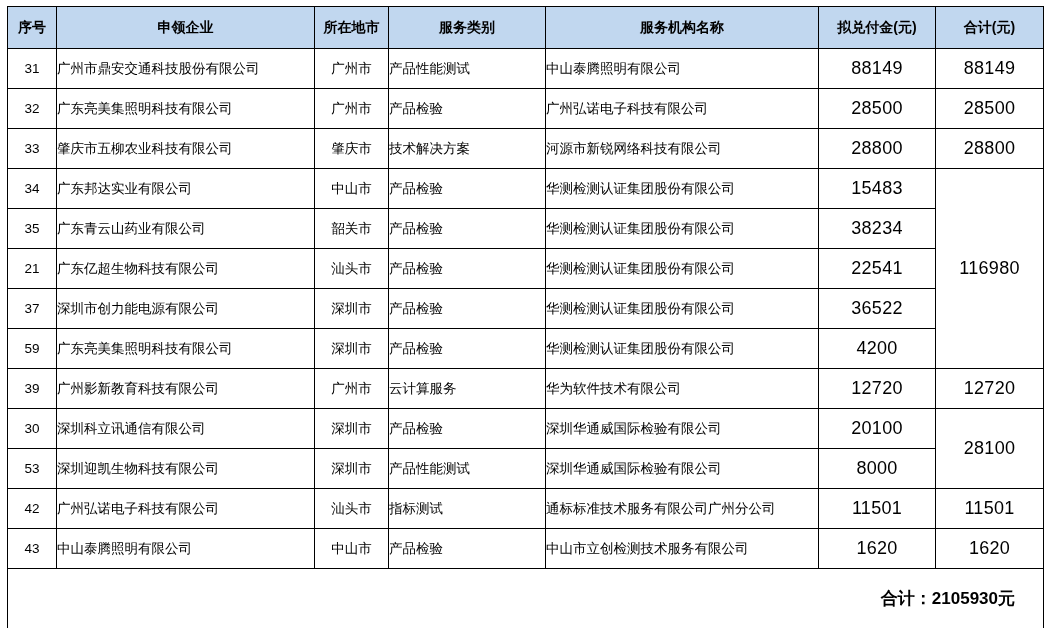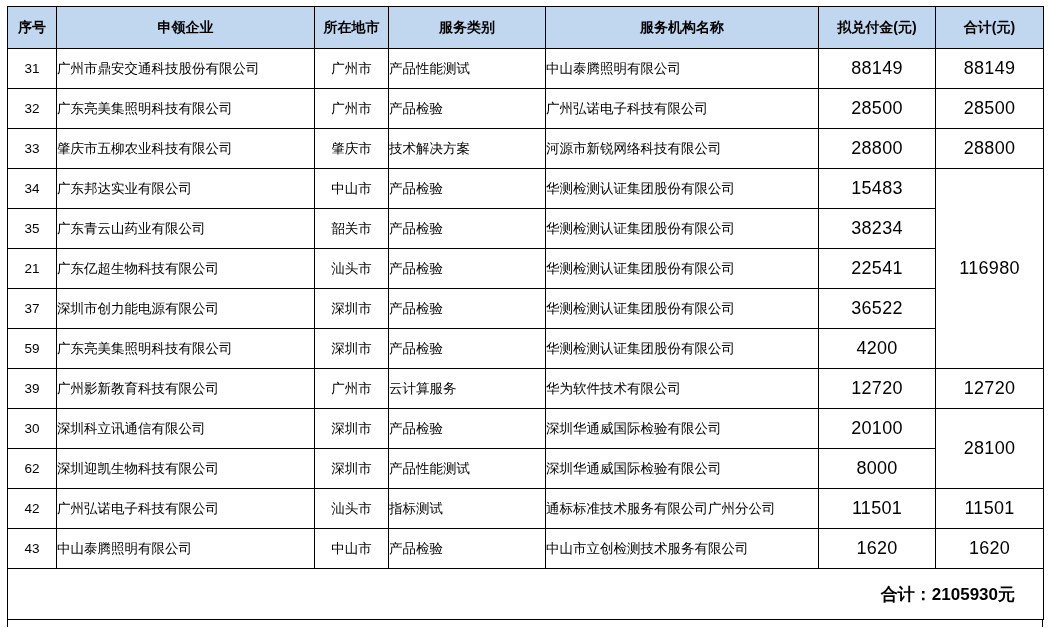--- a/index.html
+++ b/index.html
@@ -13,21 +13,21 @@
   .sheet{position:absolute;left:7px;top:6px;width:1036px;}
   table{border-collapse:collapse;width:100%;table-layout:fixed;}
   td,th{border:1px solid var(--border);font-size:13.5px;font-weight:normal;
         overflow:hidden;white-space:nowrap;vertical-align:middle;}
   thead th{background:var(--header-bg);font-weight:bold;font-size:14px;
            text-align:center;height:42px;}
   tbody td{height:40px;background:#ffffff;}
   .c-center{text-align:center;}
   .c-left{text-align:left;padding-left:0;padding-right:4px;}
   .num{text-align:center;font-size:18px;letter-spacing:.3px;}
-  tfoot td{height:51px;border:1px solid var(--border);margin-top:8px;}
+  tfoot td{height:60px;border:1px solid var(--border);margin-top:8px;}
   .grand-total{text-align:right;font-weight:bold;font-size:17px;padding-right:28px;}
   .bottom-strip{border-left:1px solid var(--border);border-right:1px solid var(--border);
                 height:7px;width:100%;background:#ffffff;}
 </style>
 </head>
 <body>
 
 <div class="sheet">
   <table>
     <colgroup>
@@ -131,21 +131,21 @@
       <tr>
         <td class="c-center">30</td>
         <td class="c-left">深圳科立讯通信有限公司</td>
         <td class="c-center">深圳市</td>
         <td class="c-left">产品检验</td>
         <td class="c-left">深圳华通威国际检验有限公司</td>
         <td class="num">20100</td>
         <td class="num" rowspan="2">28100</td>
       </tr>
       <tr>
-        <td class="c-center">62</td>
+        <td class="c-center">53</td>
         <td class="c-left">深圳迎凯生物科技有限公司</td>
         <td class="c-center">深圳市</td>
         <td class="c-left">产品性能测试</td>
         <td class="c-left">深圳华通威国际检验有限公司</td>
         <td class="num">8000</td>
       </tr>
       <tr>
         <td class="c-center">42</td>
         <td class="c-left">广州弘诺电子科技有限公司</td>
         <td class="c-center">汕头市</td>

